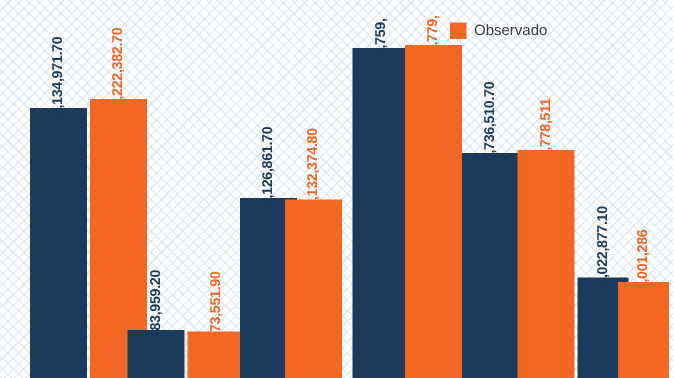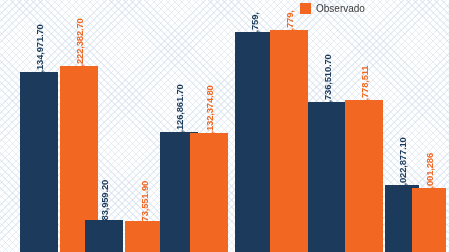--- a/index.html
+++ b/index.html
@@ -54,21 +54,21 @@
     transform-origin: left bottom;
     transform: rotate(-90deg);
   }
   .bar-label.series-0 { color: #1b3a5c; }
   .bar-label.series-1 { color: #f26722; }
 
   
   #legend {
     position: absolute;
     left: 300px;
-    top: 3px;
+    top: 15px;
     display: flex;
     align-items: center;
     gap: 5px;
   }
   #legend .swatch {
     width: 11px;
     height: 11px;
     display: block;
     background-color: #f26722;
   }

